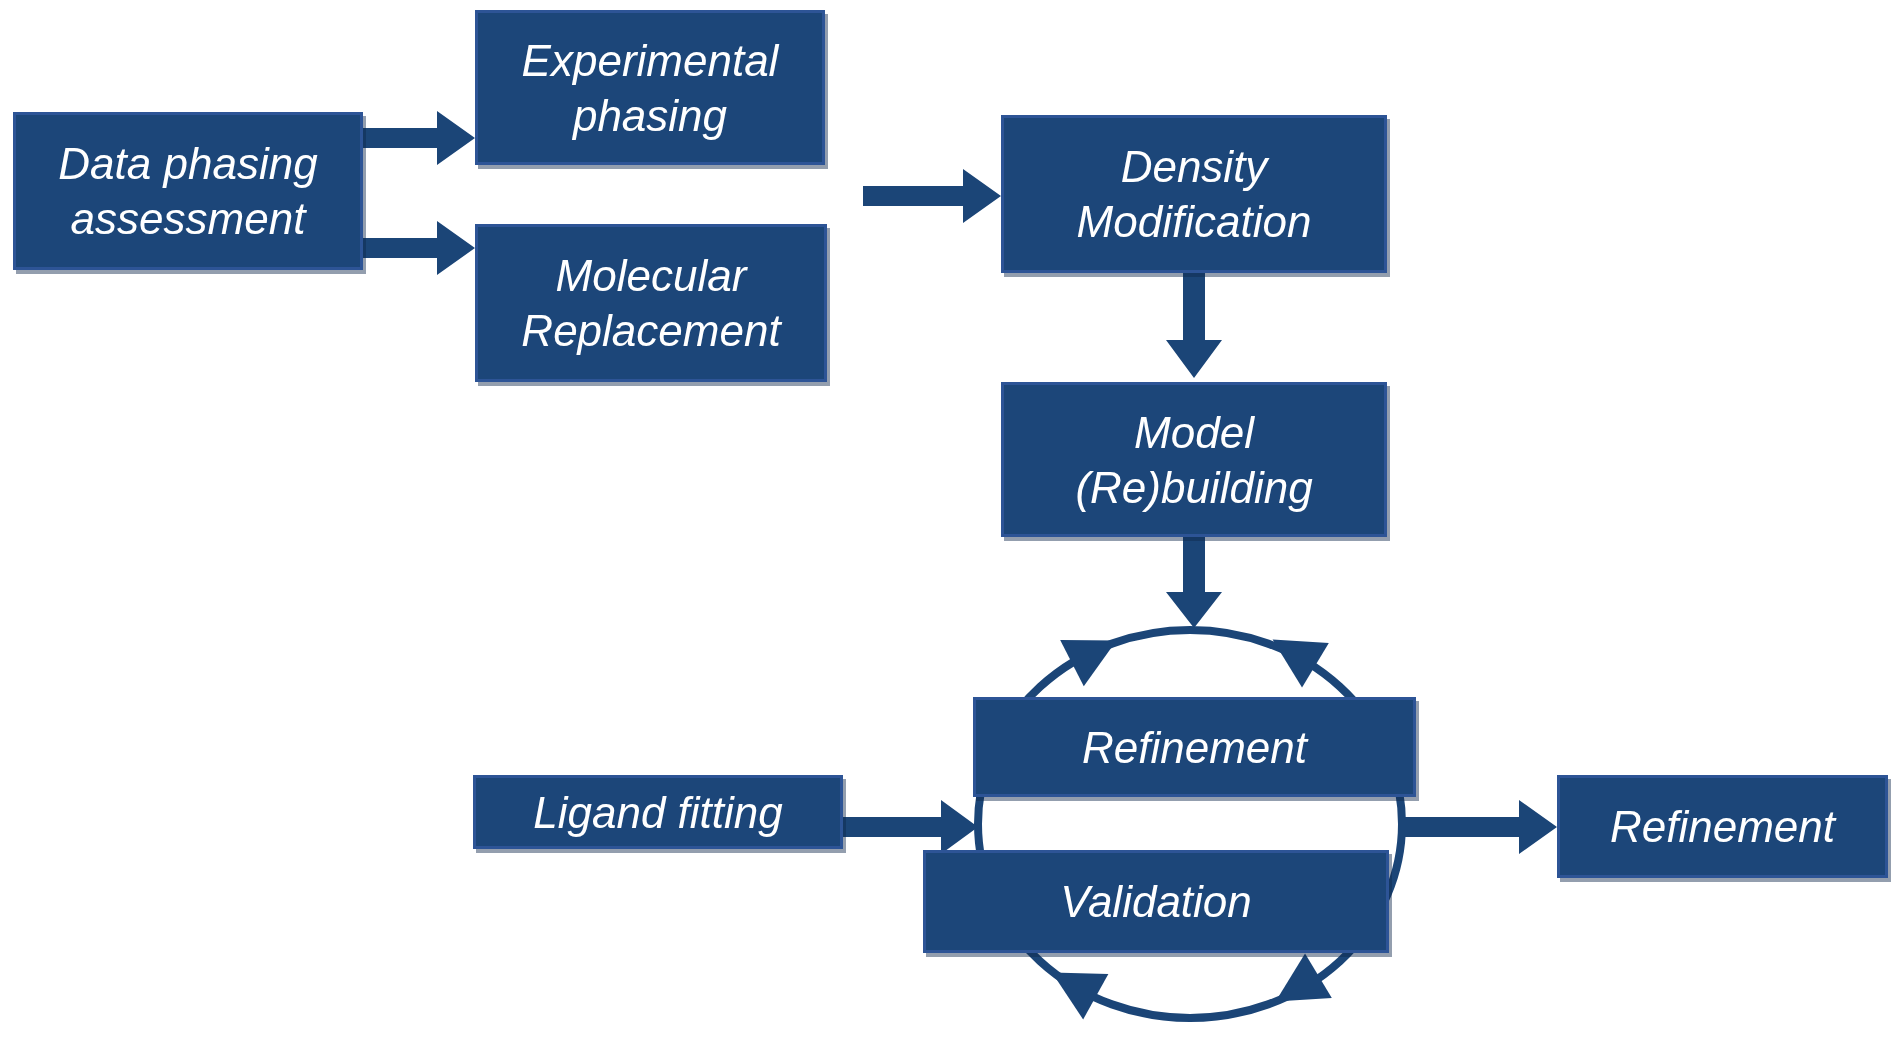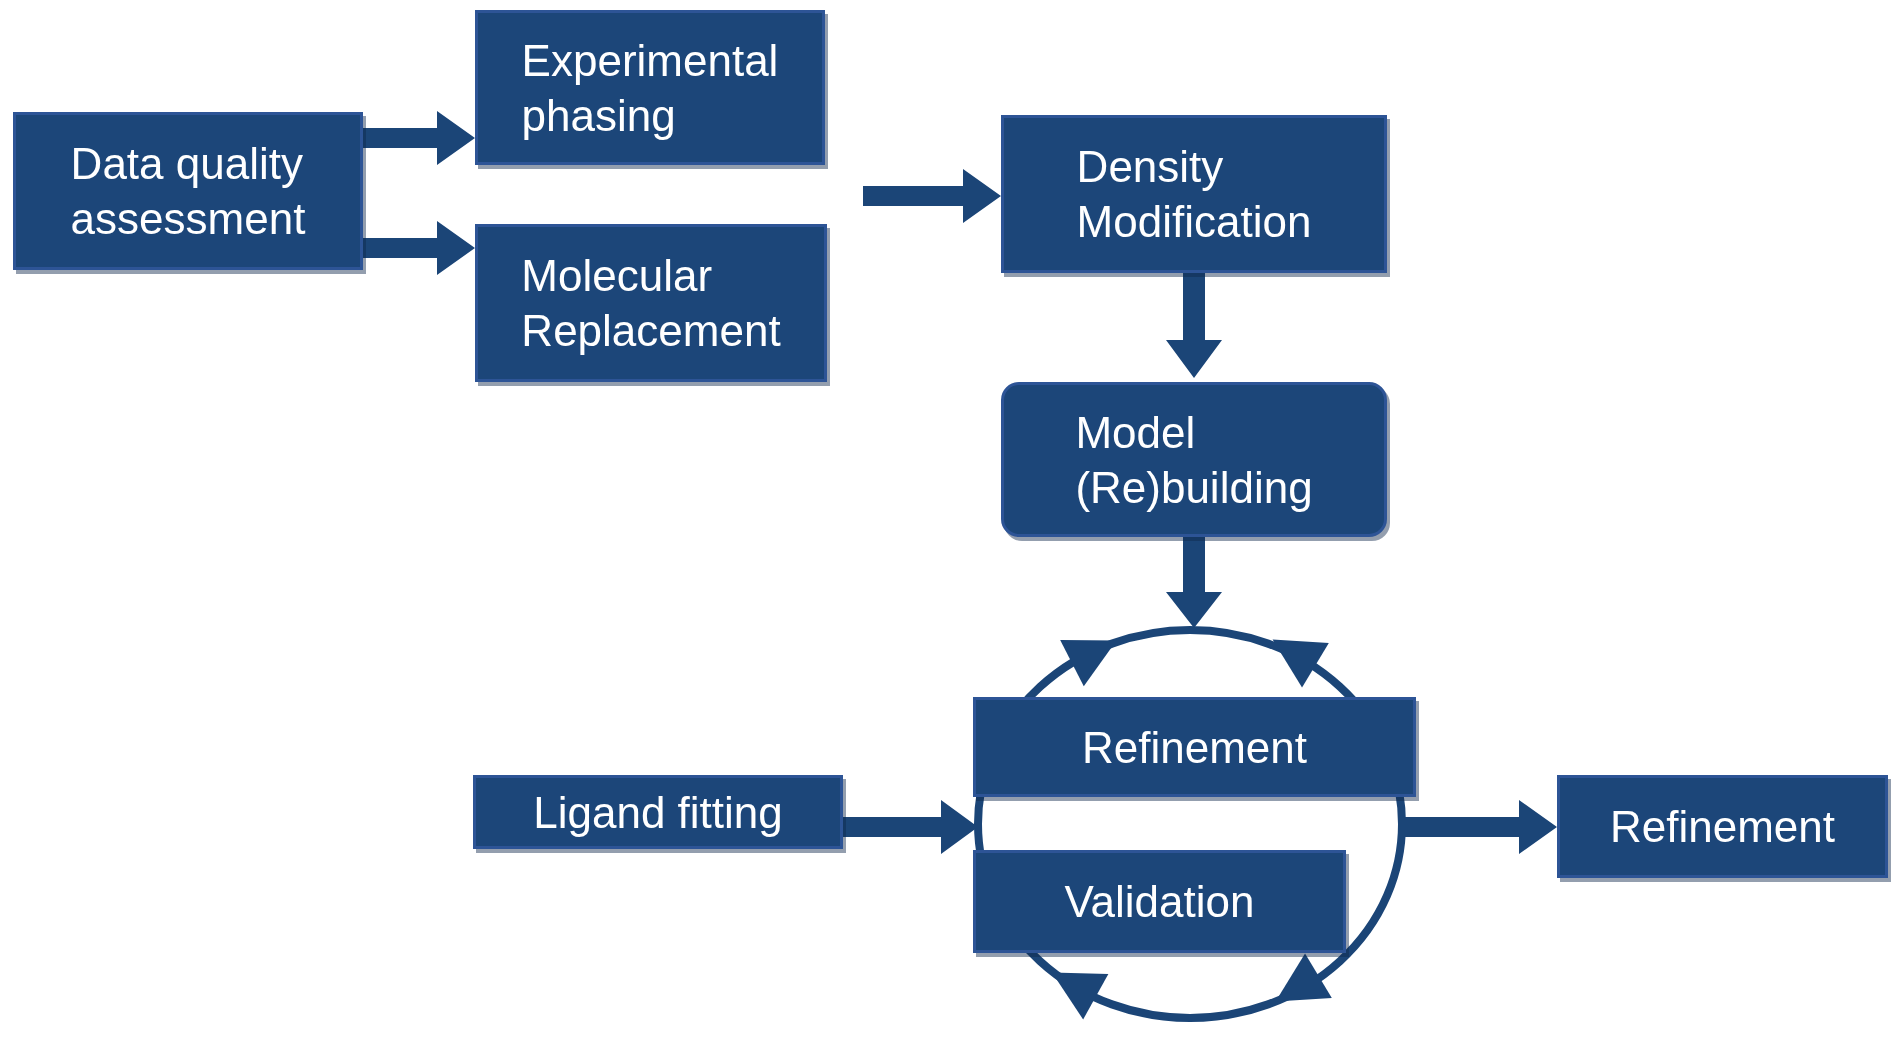--- a/index.html
+++ b/index.html
@@ -20,33 +20,34 @@
   #connector-layer{
     position:absolute;left:0;top:0;width:1903px;height:1043px;z-index:1;
   }
   .box{
     position:absolute;z-index:2;
     box-sizing:border-box;
     background:var(--box-fill);
     border:3px solid var(--box-border);
     box-shadow:3px 4px 0 rgba(16,40,75,0.45);
     display:flex;align-items:center;justify-content:center;
-    text-align:left;
+    text-align:center;
     color:var(--label-text);
     font-size:44px;line-height:55px;
     white-space:pre-line;
+    font-style:italic;
   }
   
   .b-data-quality      {left:13px;   top:112px; width:350px; height:158px;}
   .b-exp-phasing       {left:475px;  top:10px;  width:350px; height:155px;}
   .b-mol-replacement   {left:475px;  top:224px; width:352px; height:158px;}
   .b-density-mod       {left:1001px; top:115px; width:386px; height:158px;}
-  .b-model-rebuilding  {left:1001px; top:382px; width:386px; height:155px;border-radius:18px;}
+  .b-model-rebuilding  {left:1001px; top:382px; width:386px; height:155px;}
   .b-refinement        {left:973px;  top:697px; width:443px; height:100px;}
-  .b-validation        {left:973px;  top:850px; width:373px; height:103px;}
+  .b-validation        {left:923px;  top:850px; width:466px; height:103px;}
   .b-ligand-fitting    {left:473px;  top:775px; width:370px; height:74px;}
   .b-deposition        {left:1557px; top:775px; width:331px; height:103px;}
   .arrow{fill:var(--arrow);stroke:none;}
   .ring{fill:none;stroke:var(--arrow);stroke-width:8px;}
 </style>
 </head>
 <body>
 
 <div id="canvas">
 
@@ -62,21 +63,21 @@
     <path class="arrow" d="M363,128 L437,128 L437,111 L475,138 L437,165 L437,148 L363,148 Z"></path>
     <path class="arrow" d="M363,238 L437,238 L437,221 L475,248 L437,275 L437,258 L363,258 Z"></path>
     <path class="arrow" d="M863,186 L963,186 L963,169 L1001,196 L963,223 L963,206 L863,206 Z"></path>
     <path class="arrow" d="M1183,273 L1183,340 L1166,340 L1194,378 L1222,340 L1205,340 L1205,273 Z"></path>
     <path class="arrow" d="M1183,537 L1183,592 L1166,592 L1194,628 L1222,592 L1205,592 L1205,537 Z"></path>
     <path class="arrow" d="M843,817 L941,817 L941,800 L978,827 L941,854 L941,837 L843,837 Z"></path>
     <path class="arrow" d="M1405,817 L1519,817 L1519,800 L1557,827 L1519,854 L1519,837 L1405,837 Z"></path>
   </svg>
 
   <div class="box b-data-quality">
-    <span>Data quality
+    <span>Data phasing
 assessment</span>
   </div>
 
   <div class="box b-exp-phasing">
     <span>Experimental
 phasing</span>
   </div>
 
   <div class="box b-mol-replacement">
     <span>Molecular

